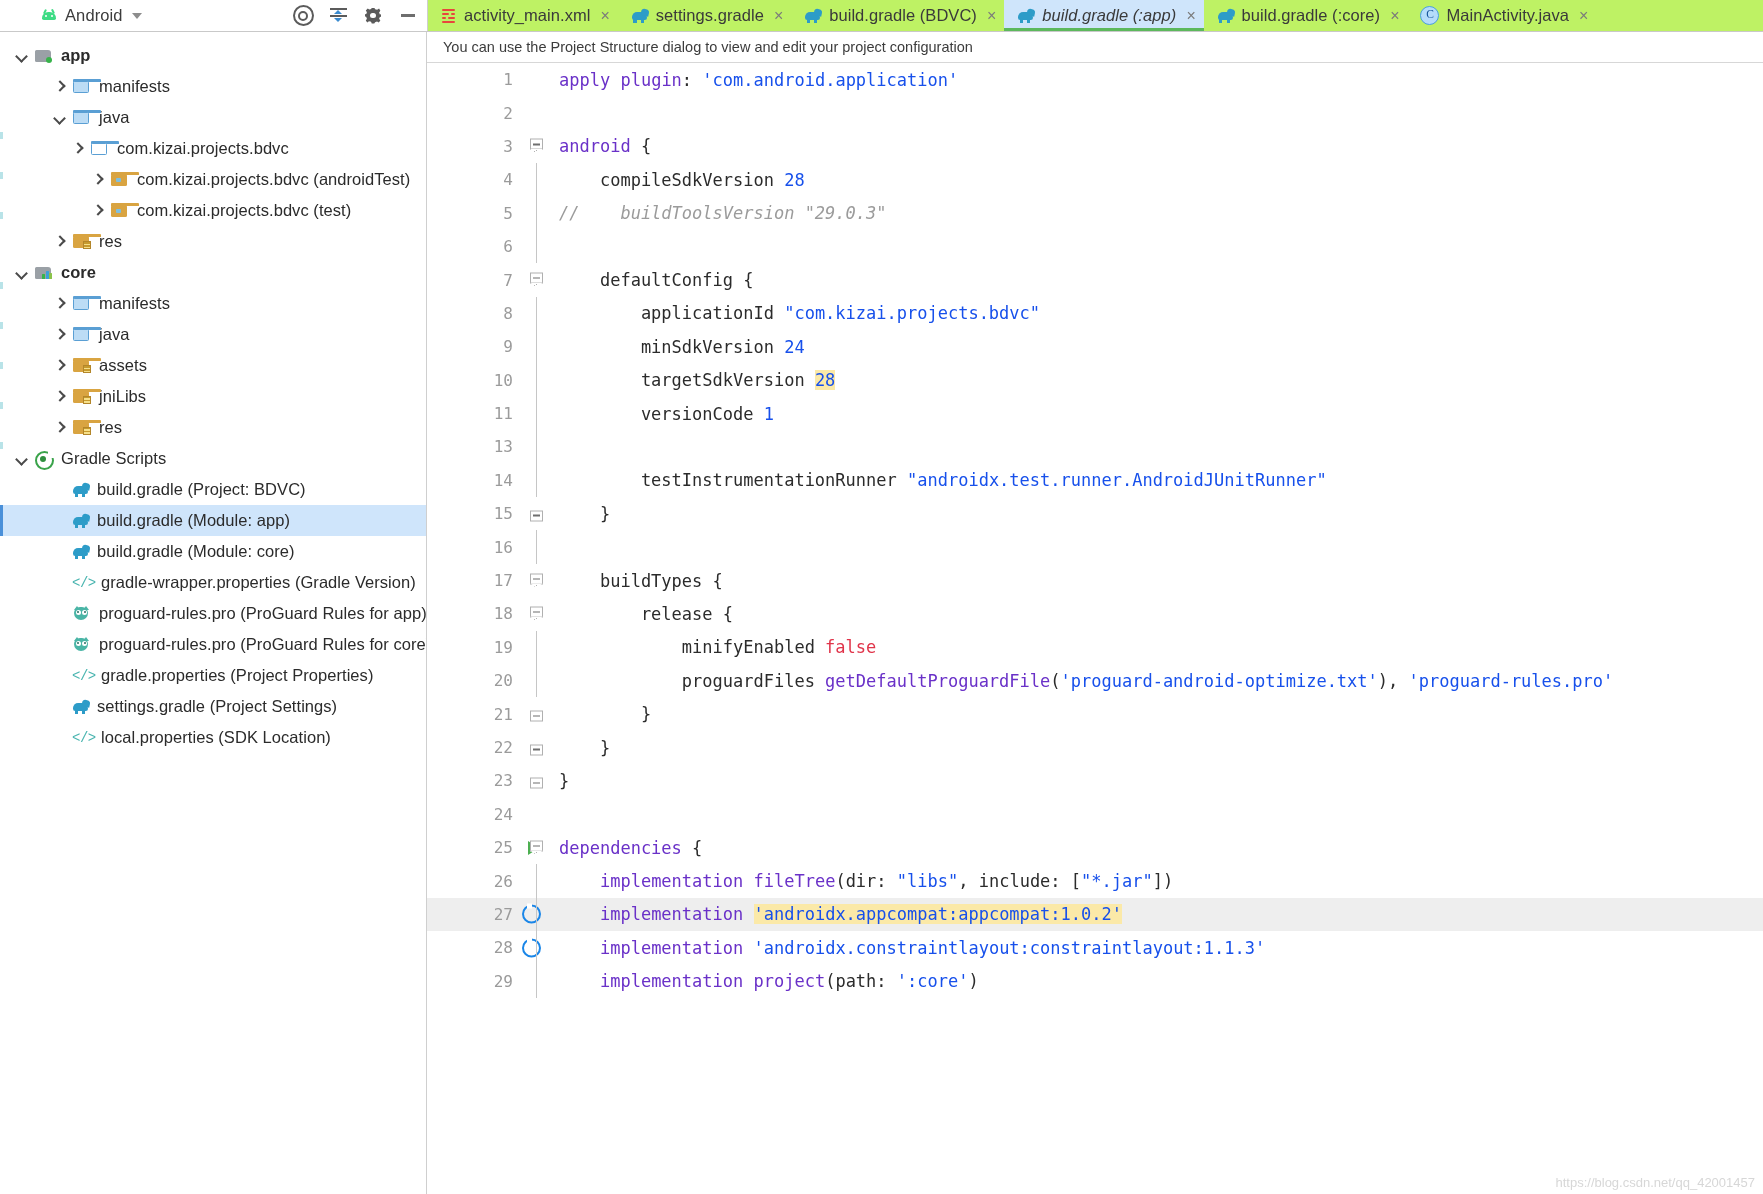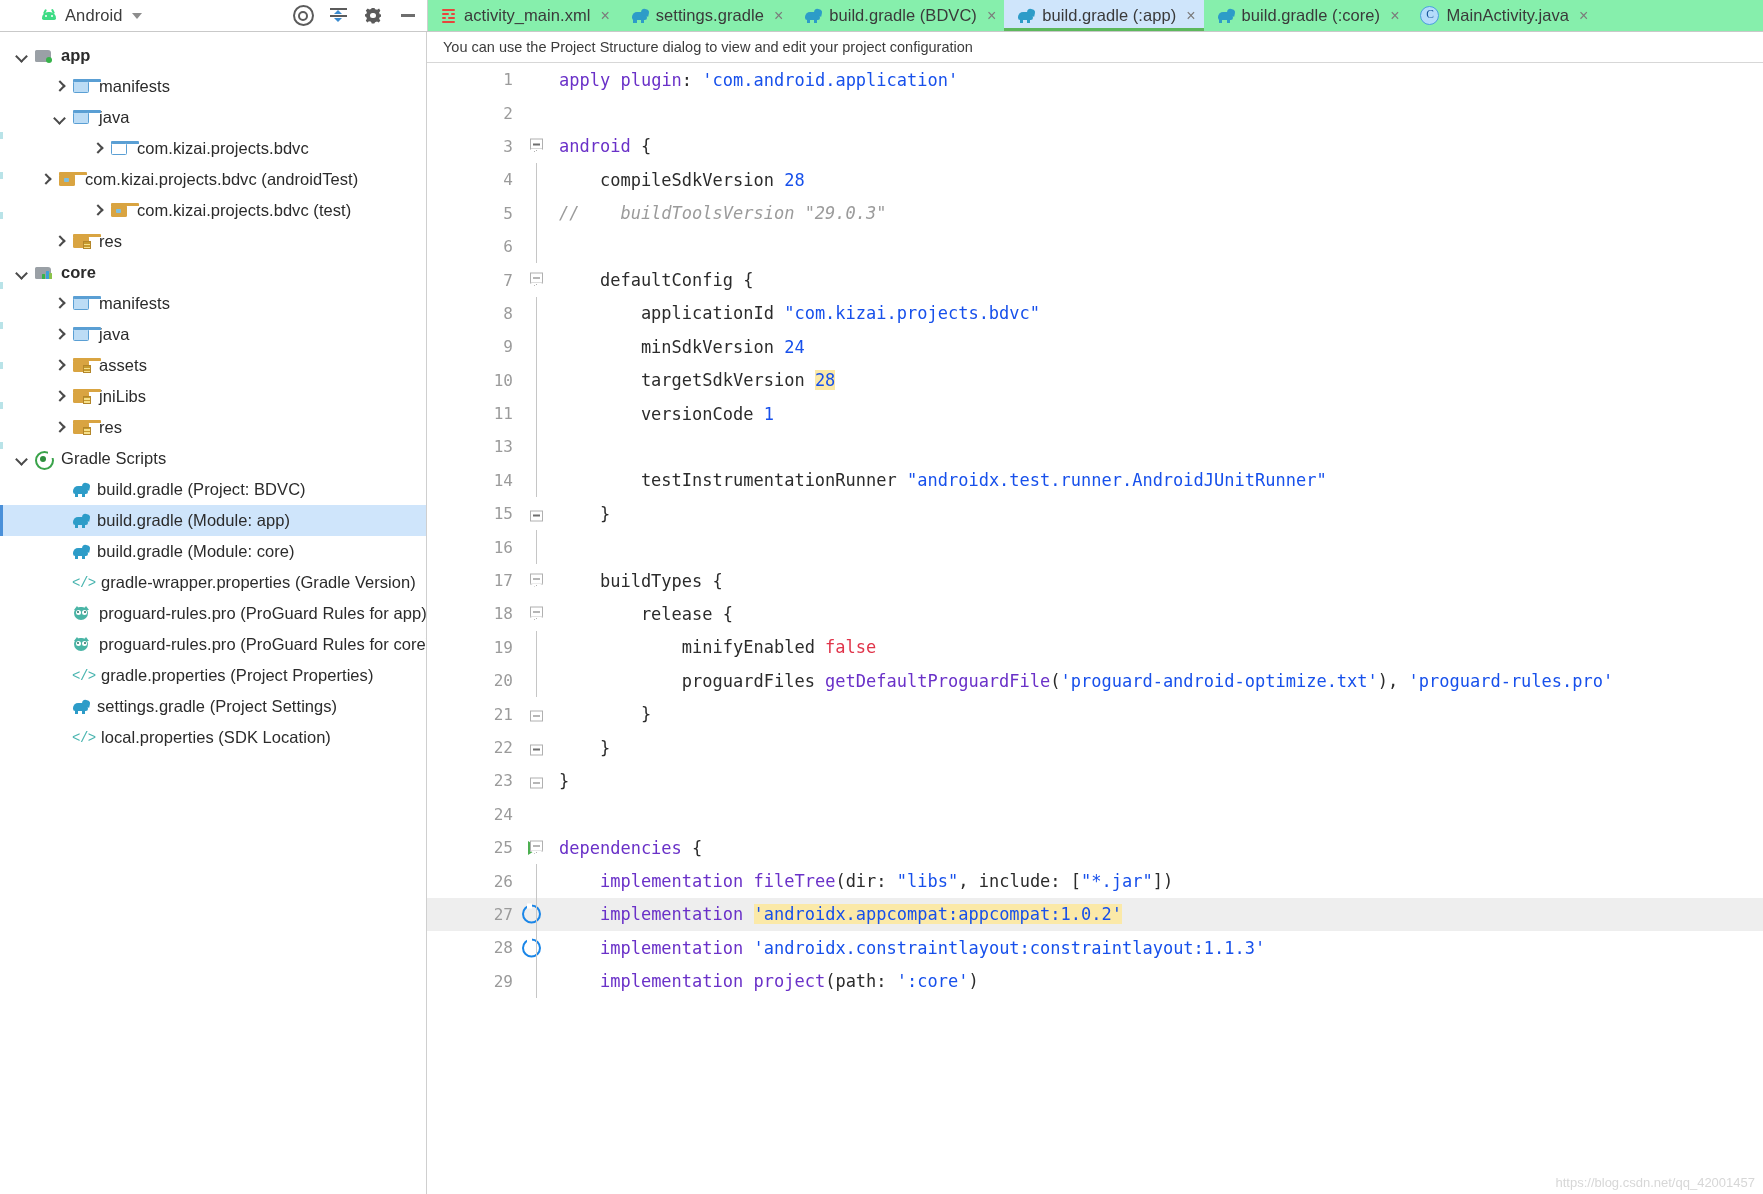--- a/index.html
+++ b/index.html
@@ -81,37 +81,38 @@
     background: #5b5b5b;
     clip-path: polygon(42% 0,58% 0,63% 11%,76% 14%,88% 7%,96% 20%,88% 31%,93% 43%,100% 42%,100% 58%,93% 60%,88% 71%,96% 82%,86% 93%,75% 87%,63% 92%,58% 100%,42% 100%,38% 89%,25% 86%,14% 93%,5% 81%,12% 70%,7% 58%,0 57%,0 42%,8% 40%,12% 29%,5% 18%,17% 7%,27% 13%,39% 10%);
   }
   .gear-ico .g-hole { position: absolute; left: 6.3px; top: 6.3px; width: 5.4px; height: 5.4px; background: #ffffff; border-radius: 50%; }
   .minus-ico { width: 14px; height: 3px; background: #6e6e6e; }
 
   .tabstrip {
     flex: 1 1 auto;
     display: flex;
     align-items: stretch;
-    background: #86efac;
+    background: #bef264;
     border-left: 1px solid #cfcfcf;
     overflow: hidden;
   }
   .tab {
     display: flex; align-items: center;
     padding: 0 8px 0 13px;
     gap: 7px;
     font-size: 16.5px;
     color: #3a3a3a;
     white-space: nowrap;
     position: relative;
     cursor: default;
   }
   .tab.active {
     background: #cfe5fb;
     box-shadow: inset 0 -3px 0 0 #5cb85c;
+    font-style: italic;
   }
   .tab .tab-label { letter-spacing: .05px; }
   .tab .tab-close {
     color: #7b7b7b; font-size: 16px; line-height: 1; margin-left: 3px; cursor: default;
   }
   
   .ic-xml { width: 16px; height: 14px; position: relative; flex: 0 0 16px; }
   .ic-xml i { position: absolute; height: 2.4px; background: #e8453c; border-radius: 1px; }
   .ic-xml i:nth-child(1){ top:0px; left:1px; width:13px;}
   .ic-xml i:nth-child(2){ top:4px; left:1px; width:7px;}
@@ -442,29 +443,29 @@
             <span class="label">manifests</span>
           </div>
           <div class="tree-row" style="padding-left: 52px;">
             <span class="arrow down"></span>
             <span class="ic ic-folder-blue filled">
               <i class="tab"></i>
               <i class="f"></i>
             </span>
             <span class="label">java</span>
           </div>
+          <div class="tree-row" style="padding-left: 70px;">
+            <span class="arrow right"></span>
+            <span class="ic ic-folder-blue">
+              <i class="tab"></i>
+              <i class="f"></i>
+            </span>
+            <span class="label">com.kizai.projects.bdvc</span>
+          </div>
           <div class="tree-row" style="padding-left: 90px;">
-            <span class="arrow right"></span>
-            <span class="ic ic-folder-blue">
-              <i class="tab"></i>
-              <i class="f"></i>
-            </span>
-            <span class="label">com.kizai.projects.bdvc</span>
-          </div>
-          <div class="tree-row" style="padding-left: 38px;">
             <span class="arrow right"></span>
             <span class="ic ic-folder-tan">
               <i class="tab"></i>
               <i class="f"></i>
               <i class="dot"></i>
             </span>
             <span class="label">com.kizai.projects.bdvc (androidTest)</span>
           </div>
           <div class="tree-row" style="padding-left: 90px;">
             <span class="arrow right"></span>

